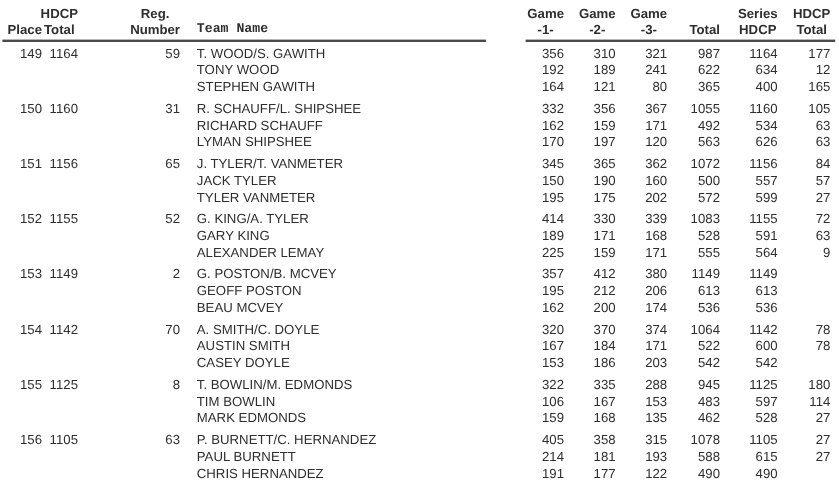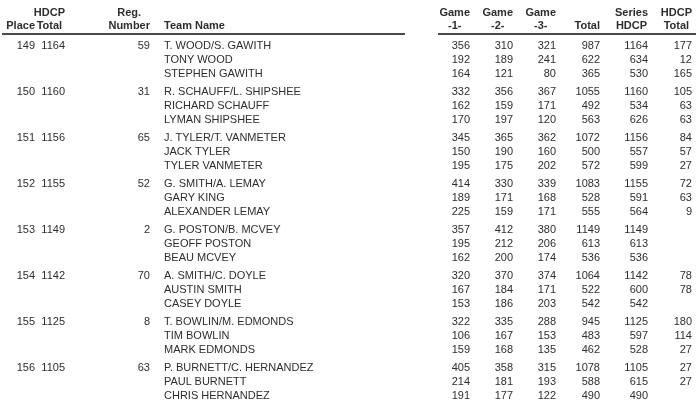--- a/index.html
+++ b/index.html
@@ -44,21 +44,21 @@
   }
   .hcell {
     display: flex;
     justify-content: flex-end;
     align-items: flex-start;
     font-size: 11px;
     line-height: 13px;
     padding-right: 2px;
     white-space: nowrap;
   }
-  .hcell.c-name { justify-content: flex-start; padding-left: 12px; padding-right: 0; }
+  .hcell.c-name { justify-content: flex-start; padding-left: 12px; padding-right: 0; font-family: Liberation Mono, monospace; }
   .hstack { display: inline-block; text-align: center; }
   .rule {
     position: absolute;
     top: 33px;
     height: 2px;
     background: #4a4a4a;
   }
   .rule-left  { left: 2px;  width: 403px; }
   .rule-right { left: 438px; width: 258px; }
   
@@ -161,21 +161,21 @@
     </div>
     <div class="grid player-row">
       <span class="cell"></span>
       <span class="cell"></span>
       <span class="cell"></span>
       <span class="cell c-name">STEPHEN GAWITH</span>
       <span class="cell">164</span>
       <span class="cell">121</span>
       <span class="cell">80</span>
       <span class="cell">365</span>
-      <span class="cell">530</span>
+      <span class="cell">400</span>
       <span class="cell">165</span>
     </div>
   </div>
 
   <div class="team-block">
     <div class="grid team-row">
       <span class="cell bold">150</span>
       <span class="cell bold">1160</span>
       <span class="cell bold">31</span>
       <span class="cell c-name bold">R. SCHAUFF/L. SHIPSHEE</span>
@@ -249,21 +249,21 @@
       <span class="cell">599</span>
       <span class="cell">27</span>
     </div>
   </div>
 
   <div class="team-block">
     <div class="grid team-row">
       <span class="cell bold">152</span>
       <span class="cell bold">1155</span>
       <span class="cell bold">52</span>
-      <span class="cell c-name bold">G. SMITH/A. LEMAY</span>
+      <span class="cell c-name bold">G. KING/A. TYLER</span>
       <span class="cell bold">414</span>
       <span class="cell bold">330</span>
       <span class="cell bold">339</span>
       <span class="cell">1083</span>
       <span class="cell">1155</span>
       <span class="cell">72</span>
     </div>
     <div class="grid player-row">
       <span class="cell"></span>
       <span class="cell"></span>

